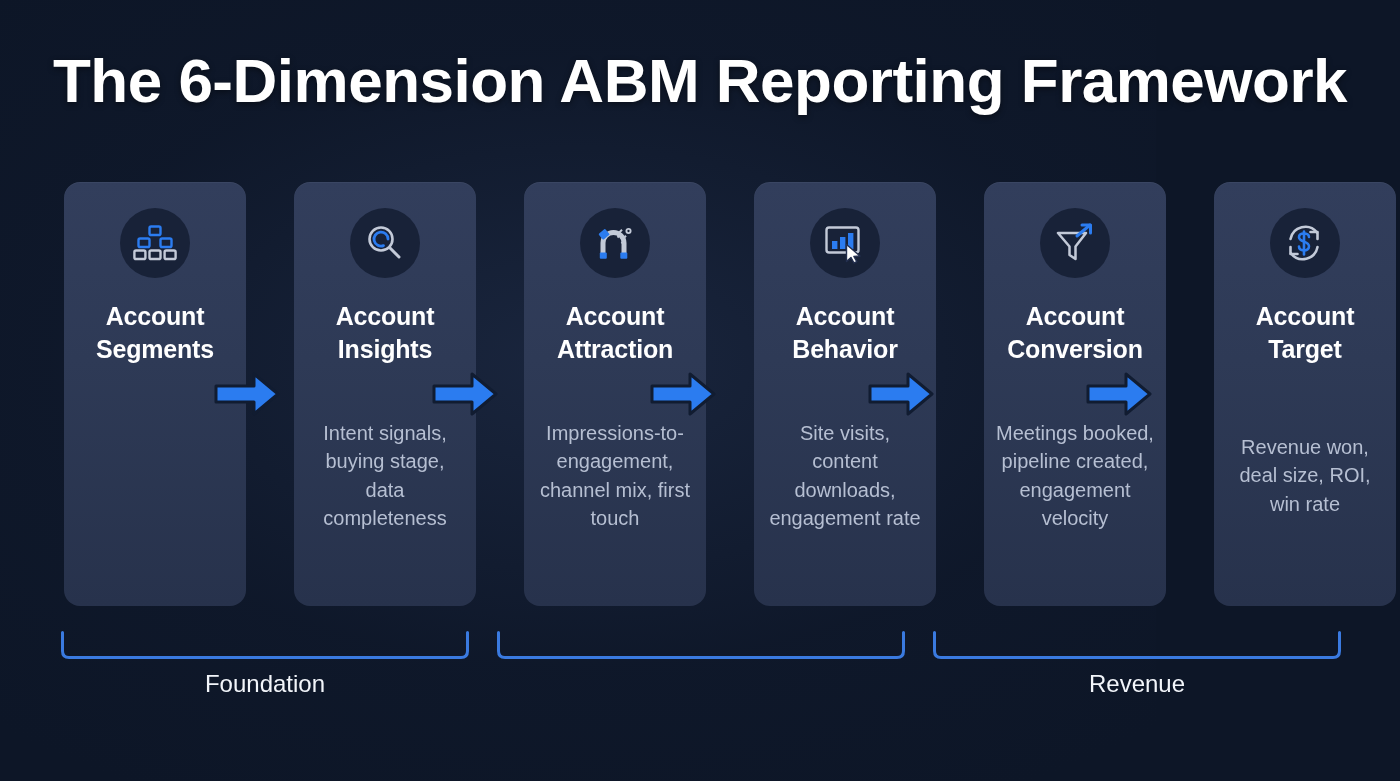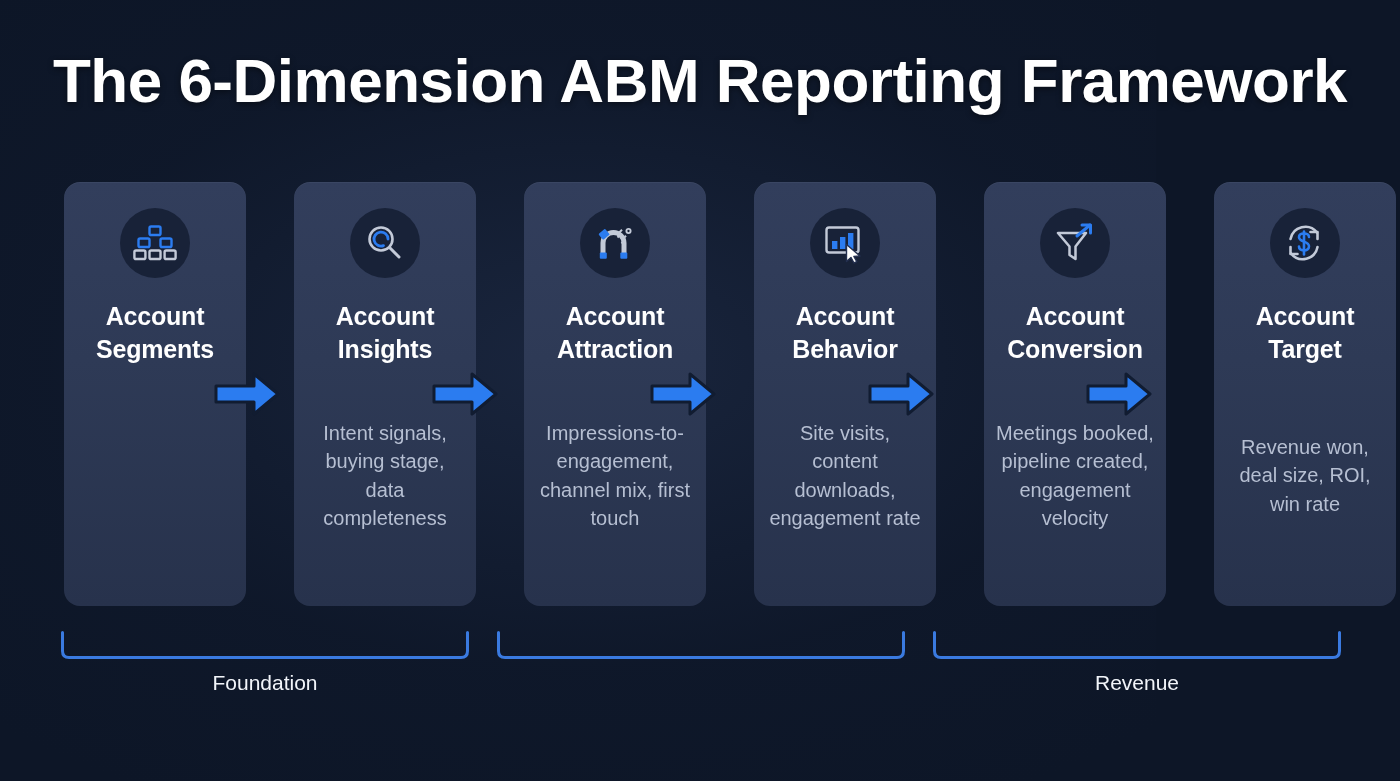--- a/index.html
+++ b/index.html
@@ -125,21 +125,21 @@
     position: absolute;
     height: 28px;
   }
   .bracket svg { display: block; }
 
   .group-label {
     position: absolute;
     top: 670px;
     text-align: center;
     color: #f2f5fa;
-    font-size: 21px;
+    font-size: 24px;
     line-height: 1.2;
   }
 </style>
 </head>
 <body>
 
 <div class="page">
   <div class="bg-glow"></div>
 
   <div class="title">The 6-Dimension ABM Reporting Framework</div>

